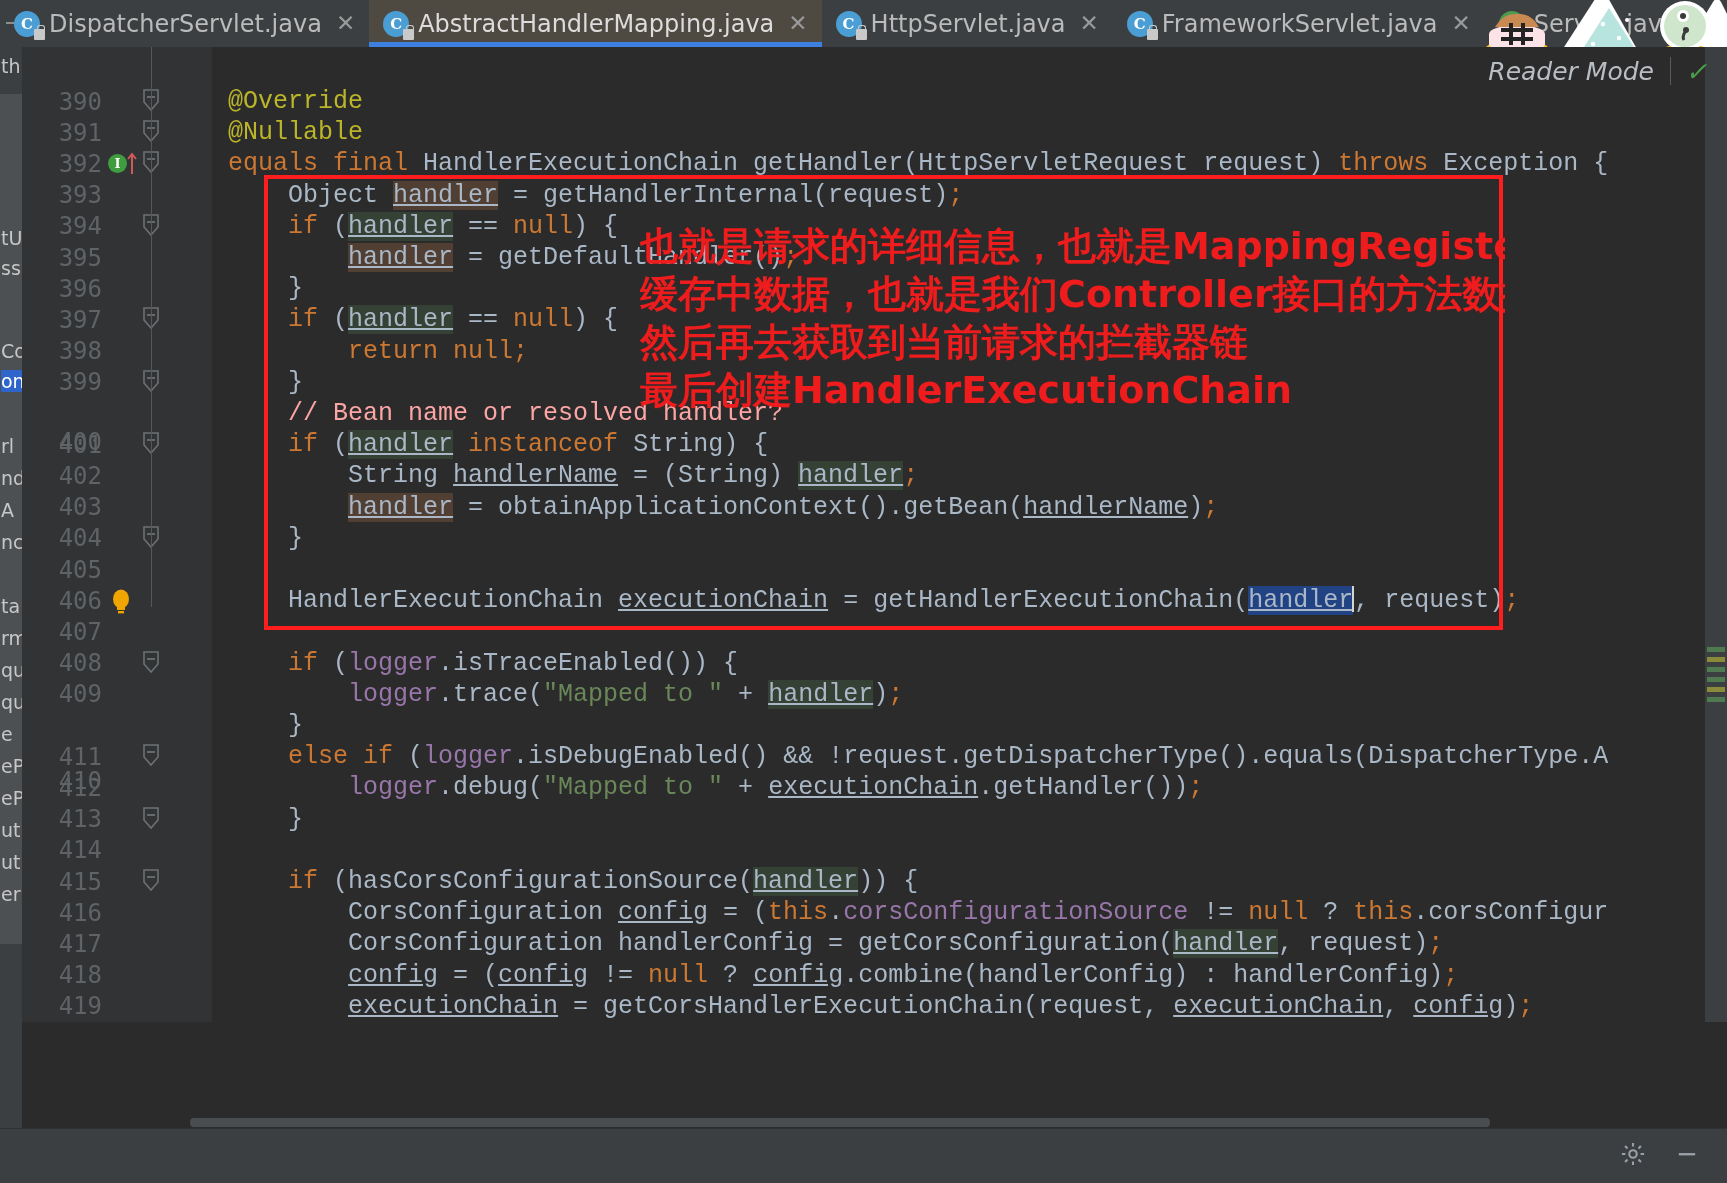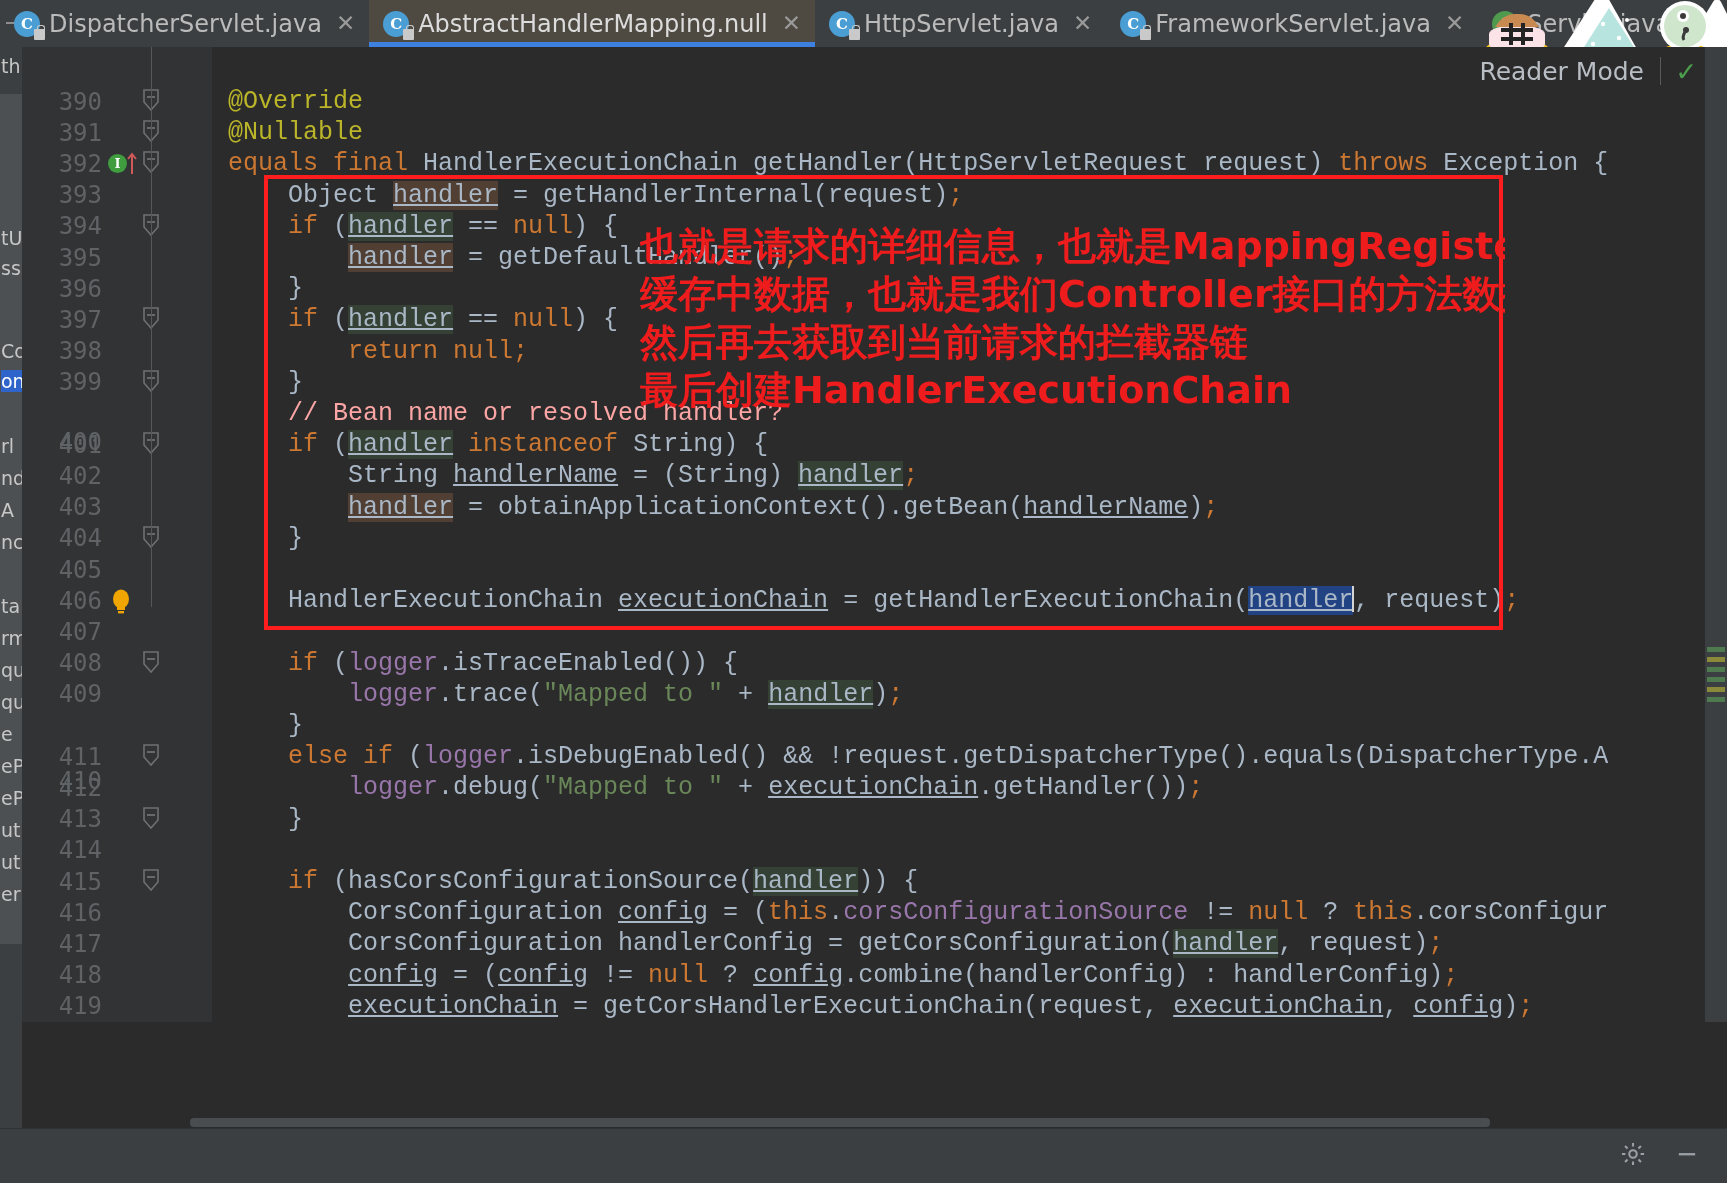--- a/index.html
+++ b/index.html
@@ -52,21 +52,21 @@
   
   .deco {
     position: absolute; right: 0; top: -6px; width: 300px; height: 64px;
     pointer-events: none; overflow: hidden;
   }
 
   
   .readerbar {
     position: absolute; right: 0; top: 47px; width: 330px; height: 48px;
     display: flex; align-items: center; justify-content: flex-end; gap: 16px;
-    padding-right: 32px; z-index: 6;
+    padding-right: 22px; z-index: 6; font-style: italic;
   }
   .readerbar .label {
     font-family: "DejaVu Sans", sans-serif; font-size: 25px; color: #b9bec4;
   }
   .readerbar .divider { width: 1px; height: 28px; background: #5a5a5a; }
   .readerbar .check { color: #4b9e4b; font-size: 30px; line-height: 1; }
 
   
   .leftstrip {
     position: absolute; left: 0; top: 47px; width: 22px; height: 1136px;
@@ -186,21 +186,21 @@
     </div>
 
     <div class="tab">
       <span class="fileicon cls">C<span class="lock"></span></span>
       <span>DispatcherServlet.java</span>
       <span class="tabclose">✕</span>
     </div>
 
     <div class="tab active">
       <span class="fileicon cls">C<span class="lock"></span></span>
-      <span>AbstractHandlerMapping.null</span>
+      <span>AbstractHandlerMapping.java</span>
       <span class="tabclose">✕</span>
     </div>
 
     <div class="tab">
       <span class="fileicon cls">C<span class="lock"></span></span>
       <span>HttpServlet.java</span>
       <span class="tabclose">✕</span>
     </div>
 
     <div class="tab">

